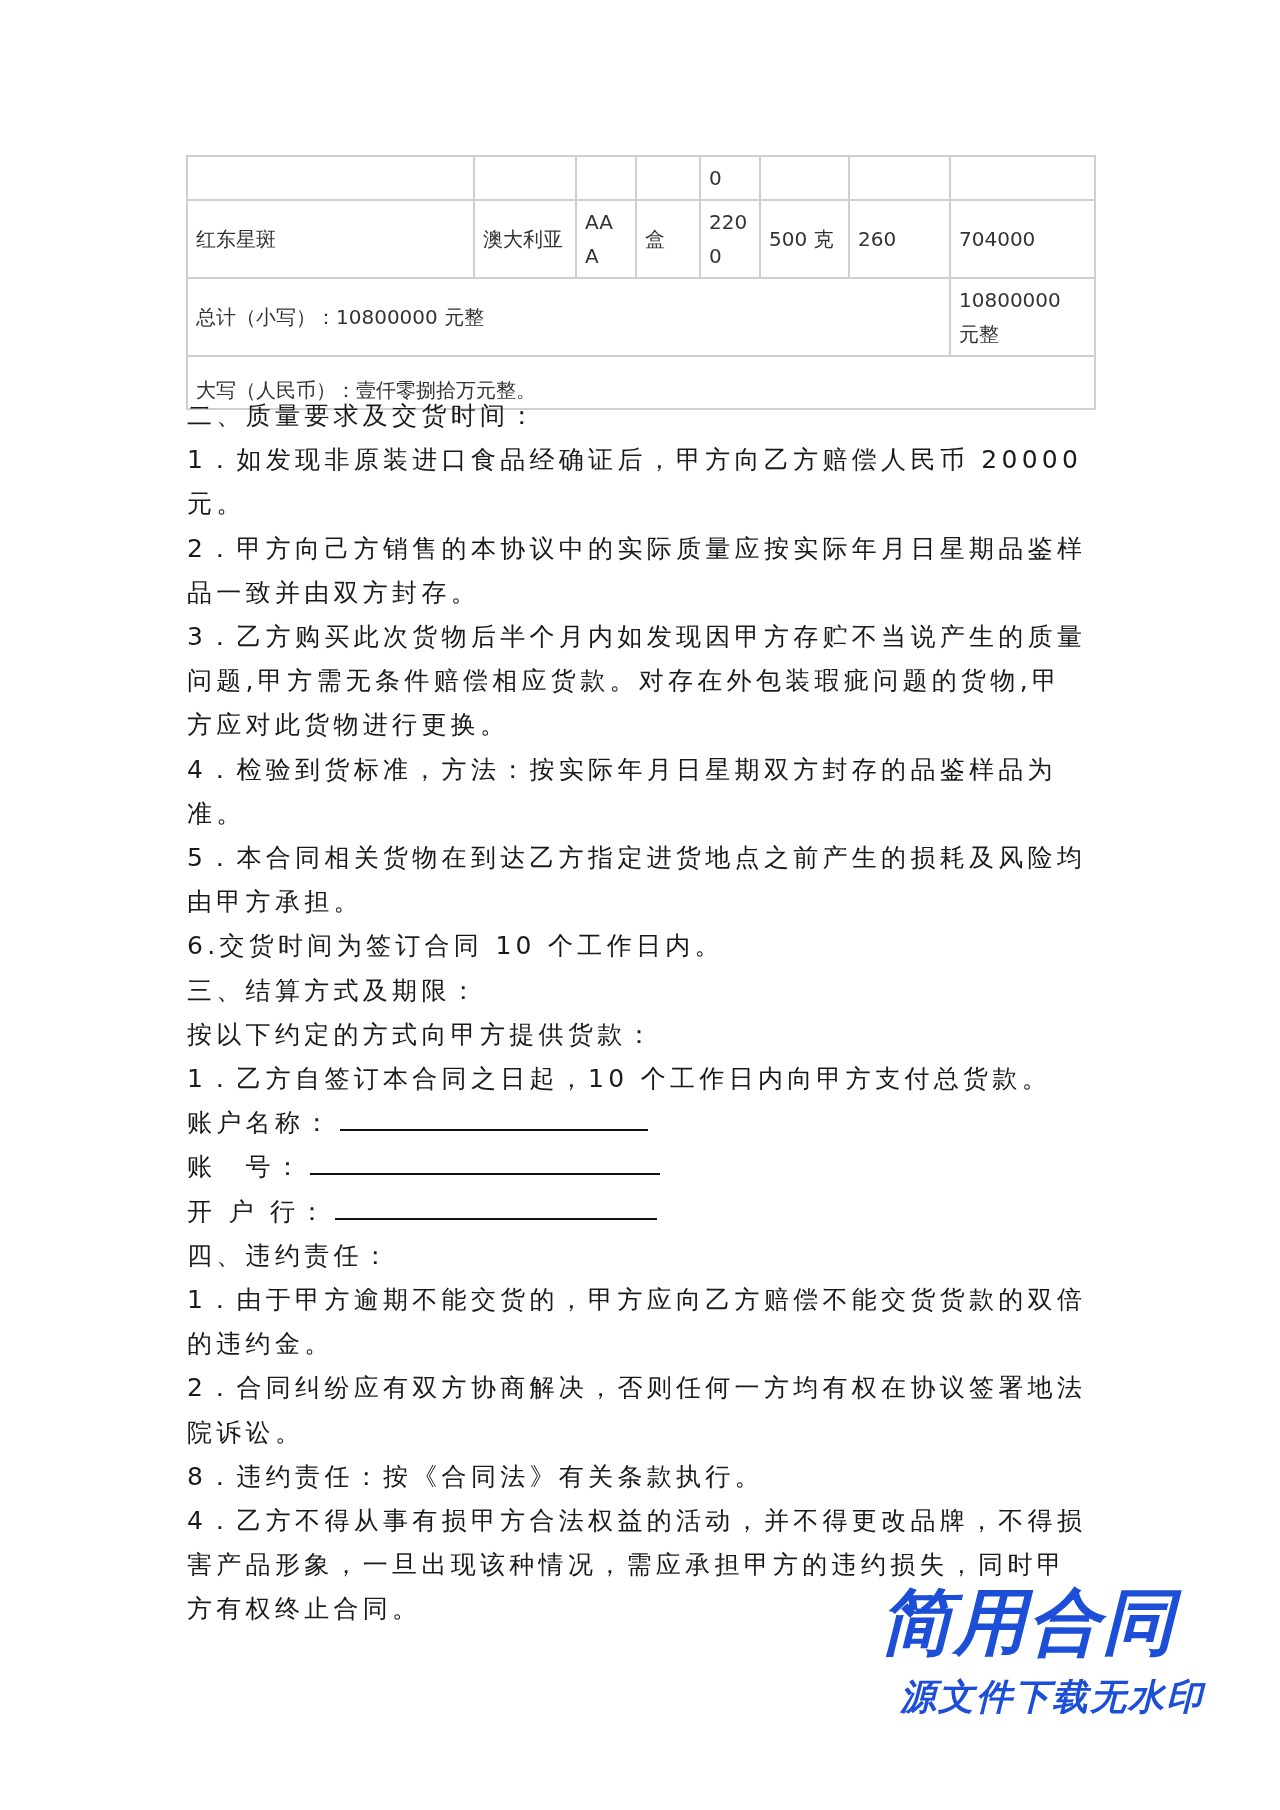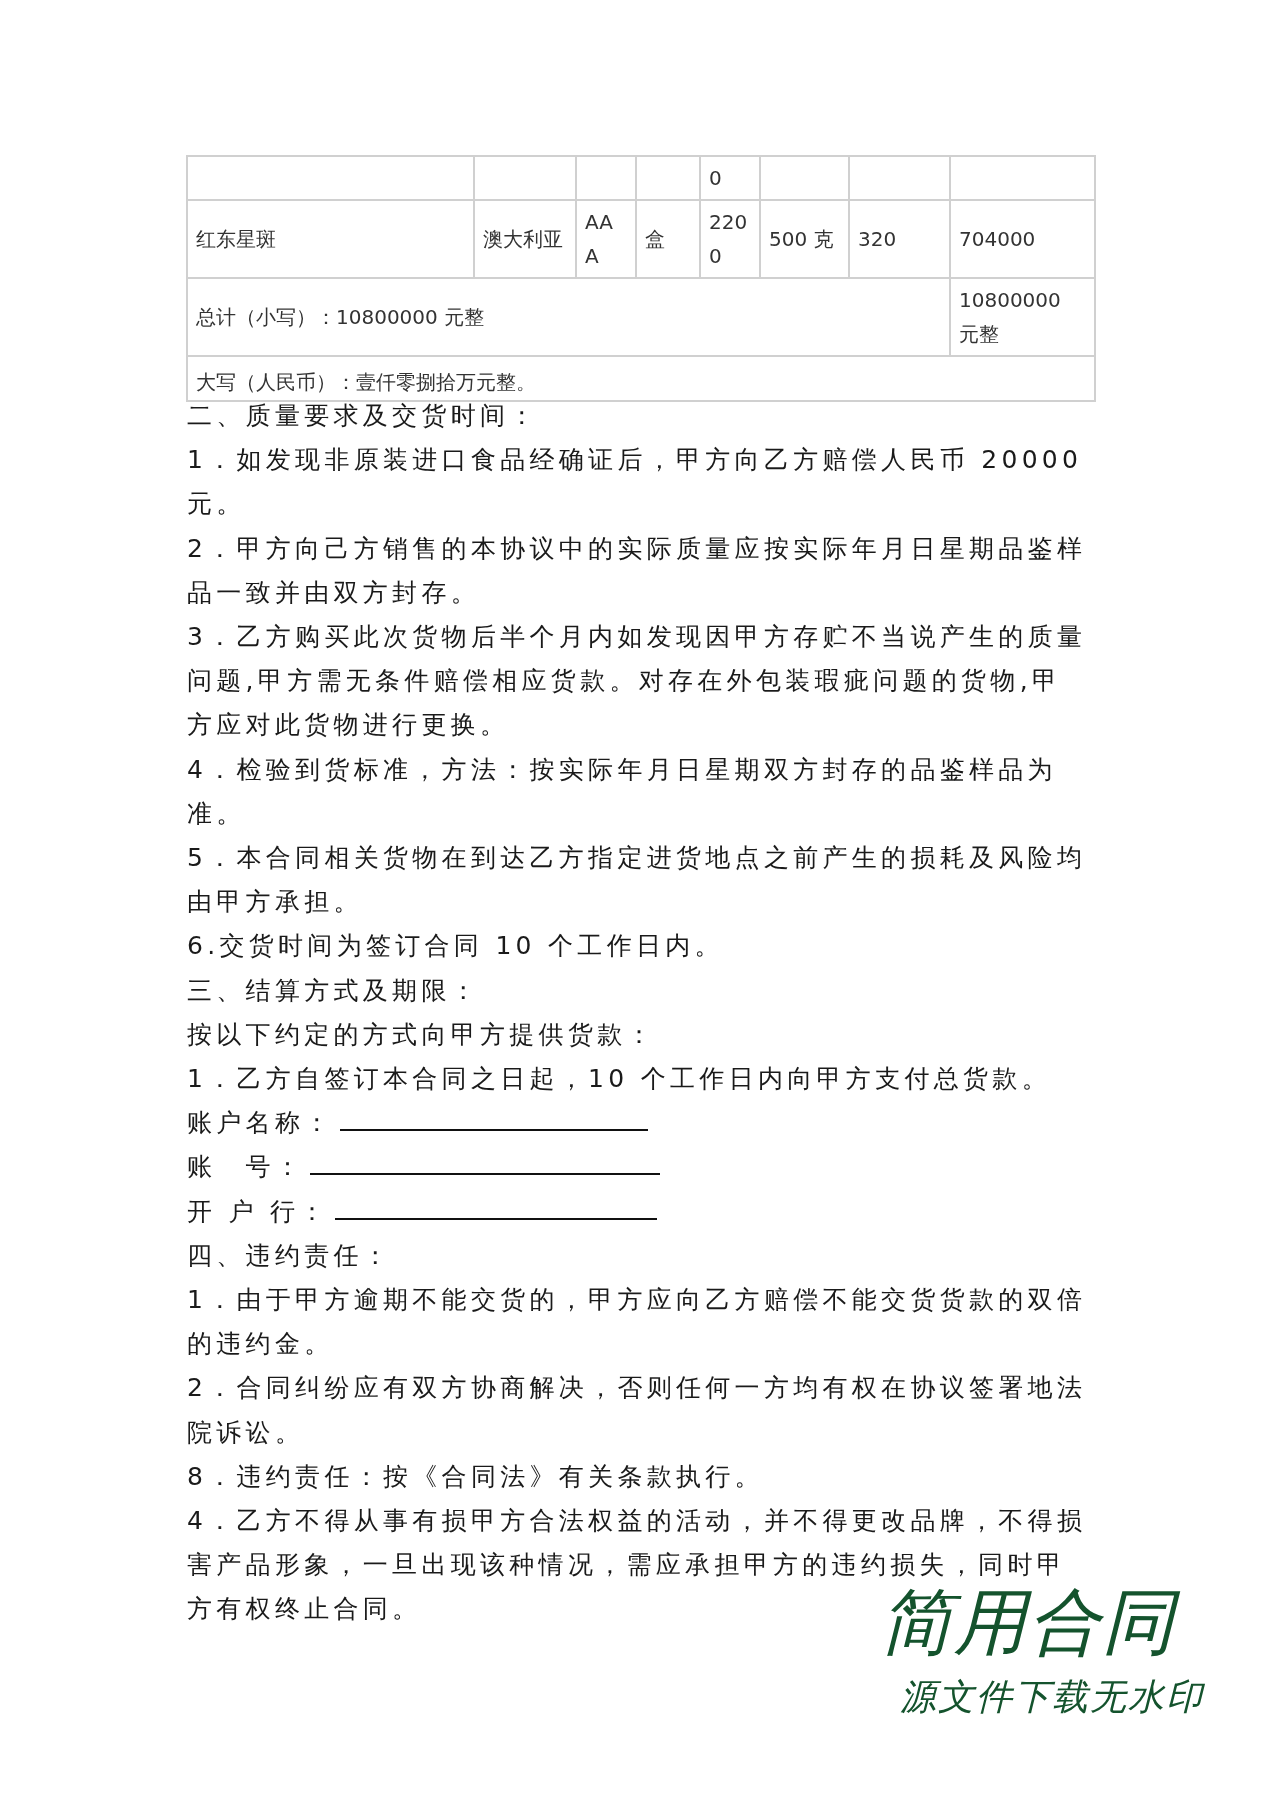--- a/index.html
+++ b/index.html
@@ -16,34 +16,34 @@
   .table td {
     border: 2px solid #d0d0d0;
     padding: 4px 8px;
     vertical-align: middle;
     line-height: 34px;
     word-break: break-all;
   }
   .table tr.r0 td { height: 34px; vertical-align: top; }
   .table tr.r1 td { height: 68px; }
   .table tr.r2 td { height: 68px; }
-  .table tr.r3 td { height: 32px; line-height: 32px; padding-top: 9px; padding-bottom: 2px; }
+  .table tr.r3 td { height: 32px; line-height: 32px; padding-top: 17px; padding-bottom: 2px; }
   .body {
     position: absolute; left: 187px; top: 394px; width: 900px;
     font-size: 25px; line-height: 44.2px; letter-spacing: 4.3px;
     color: #1a1a1a;
   }
   .body p { margin: 0; }
   .blank-line {
     display: inline-block; border-bottom: 2px solid #111;
     height: 26px; vertical-align: baseline; margin-left: 6px;
   }
   .watermark {
     position: absolute; left: 880px; top: 1580px; width: 330px;
-    color: #14532d; font-style: italic; font-weight: normal;
+    color: #1d4ed8; font-style: italic; font-weight: bold;
     text-align: left; pointer-events: none;
   }
   .wm-main { font-size: 72px; line-height: 84px; letter-spacing: 2px; }
   .wm-sub { font-size: 36px; line-height: 50px; letter-spacing: 2px; margin-top: 8px; margin-left: 20px; }
 </style>
 </head>
 <body>
 
 <table class="table">
   <colgroup>
@@ -67,21 +67,21 @@
     <td></td>
     <td></td>
   </tr>
   <tr class="r1">
     <td>红东星斑</td>
     <td>澳大利亚</td>
     <td>AAA</td>
     <td>盒</td>
     <td>2200</td>
     <td>500 克</td>
-    <td>320</td>
+    <td>260</td>
     <td>704000</td>
   </tr>
   <tr class="r2">
     <td colspan="7">总计（小写）：10800000 元整</td>
     <td>10800000 元整</td>
   </tr>
   <tr class="r3">
     <td colspan="8">大写（人民币）：壹仟零捌拾万元整。</td>
   </tr>
 </tbody>

